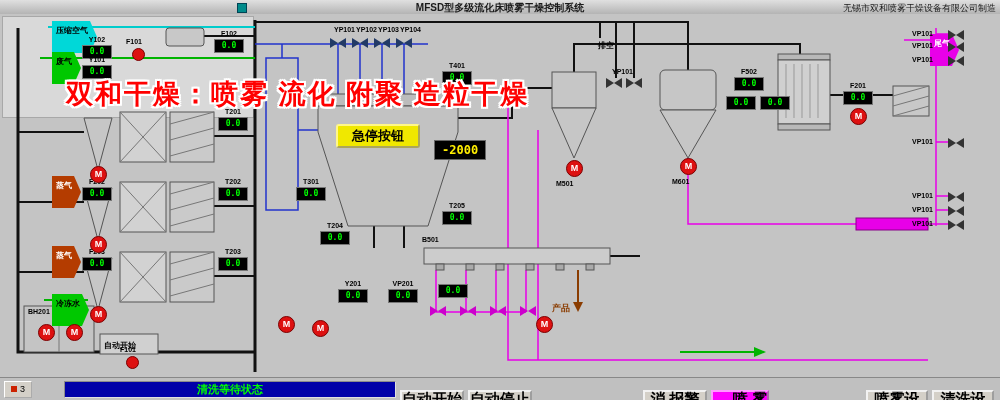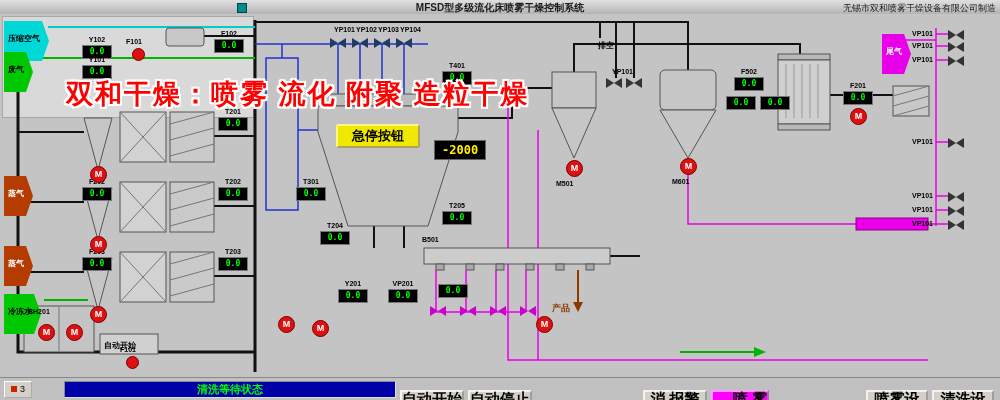--- a/index.html
+++ b/index.html
@@ -30,23 +30,23 @@
     color:#fff;font-size:9px;line-height:15px;font-weight:bold;text-align:center;z-index:6;}
   .motor.sm{width:11px;height:11px;font-size:7px;line-height:11px;}
   
   .valve{position:absolute;width:16px;height:10px;z-index:6;}
   .valve::before,.valve::after{content:"";position:absolute;top:0;border-style:solid;border-color:transparent;}
   .valve::before{left:0;border-width:5px 0 5px 8px;border-left-color:#223a66;}
   .valve::after{right:0;border-width:5px 8px 5px 0;border-right-color:#223a66;}
   .valve.m::before{border-left-color:#cc00cc}.valve.m::after{border-right-color:#cc00cc}
   .valve.k::before{border-left-color:#333}.valve.k::after{border-right-color:#333}
   
-  .stream{position:absolute;height:28px;padding:12px 9px 0 4px;font-size:8px;font-weight:bold;line-height:12px;
+  .stream{position:absolute;height:28px;padding:4px 9px 0 4px;font-size:8px;font-weight:bold;line-height:12px;
     color:#000;white-space:nowrap;z-index:5;
-    clip-path:polygon(0 0,calc(100% - 7px) 0,100% 50%,calc(100% - 7px) 100%,0 100%);}
+    clip-path:polygon(0 0,calc(100% - 7px) 0,100% 50%,calc(100% - 7px) 100%,0 100%);margin-left:48px;}
   .lbl{position:absolute;font-size:8px;font-weight:bold;color:#000;white-space:nowrap;z-index:5;}
   
   .estop{position:absolute;width:84px;height:24px;background:#f0e800;border:2px outset #fff788;
     border-radius:3px;font-family:"Liberation Sans",sans-serif;font-size:13px;font-weight:bold;color:#000;
     z-index:7;padding:0;cursor:pointer;}
   
   .wm{position:absolute;left:66px;top:76px;z-index:9;white-space:nowrap;
     font-size:27px;font-weight:bold;color:#ff0000;letter-spacing:2px;
     text-shadow:-2px -2px 0 #fff,2px -2px 0 #fff,-2px 2px 0 #fff,2px 2px 0 #fff,
                 0 -2px 0 #fff,0 2px 0 #fff,-2px 0 0 #fff,2px 0 0 #fff;}

